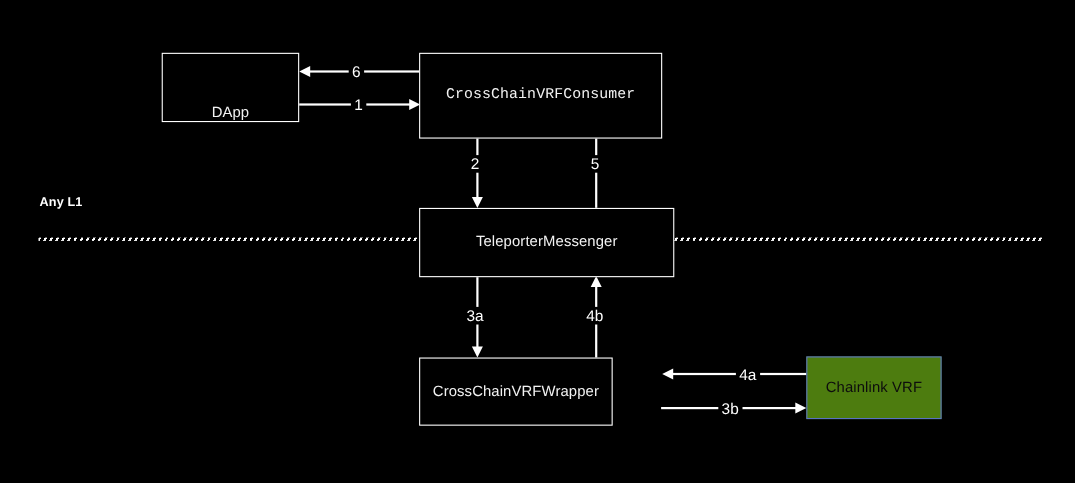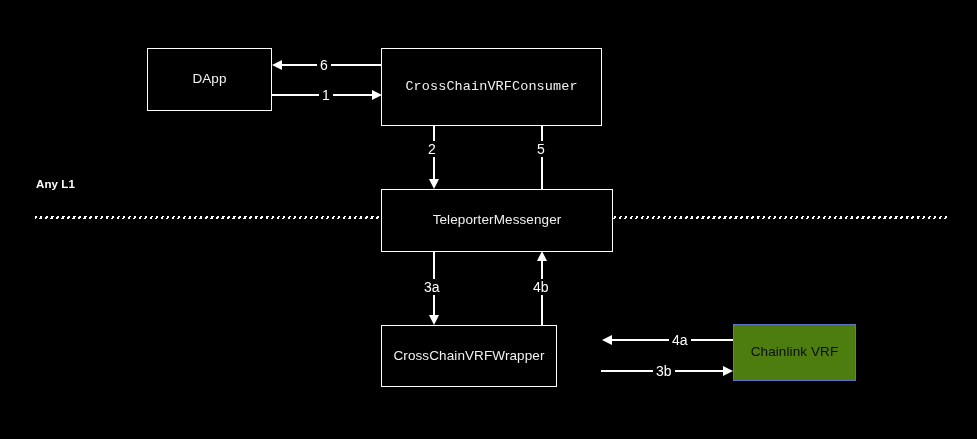--- a/index.html
+++ b/index.html
@@ -135,21 +135,21 @@
   <div class="edge-label" style="left:530px; top:279px;">4b</div>
 
   <div class="edge-h" style="left:611px; top:339px; width:123px;"></div>
   <div class="arrow arrow-left" style="left:602px; top:335px;"></div>
   <div class="edge-label" style="left:654px; top:332px;margin-left:15px;">4a</div>
 
   <div class="edge-h" style="left:601px; top:370px; width:124px;"></div>
   <div class="arrow arrow-right" style="left:723px; top:366px;"></div>
   <div class="edge-label" style="left:653px; top:363px;">3b</div>
 
-  <div class="node node-dark" style="left:147px; top:48px; width:125px; height:63px;">
+  <div class="node node-dark" style="left:147px; top:48px; width:125px; height:63px;align-items:flex-end;">
     <span class="node-label">DApp</span>
   </div>
 
   <div class="node node-dark" style="left:381px; top:48px; width:221px; height:78px;font-family:Liberation Mono, monospace;">
     <span class="node-label">CrossChainVRFConsumer</span>
   </div>
 
   <div class="node node-dark" style="left:381px; top:189px; width:232px; height:63px;">
     <span class="node-label">TeleporterMessenger</span>
   </div>

